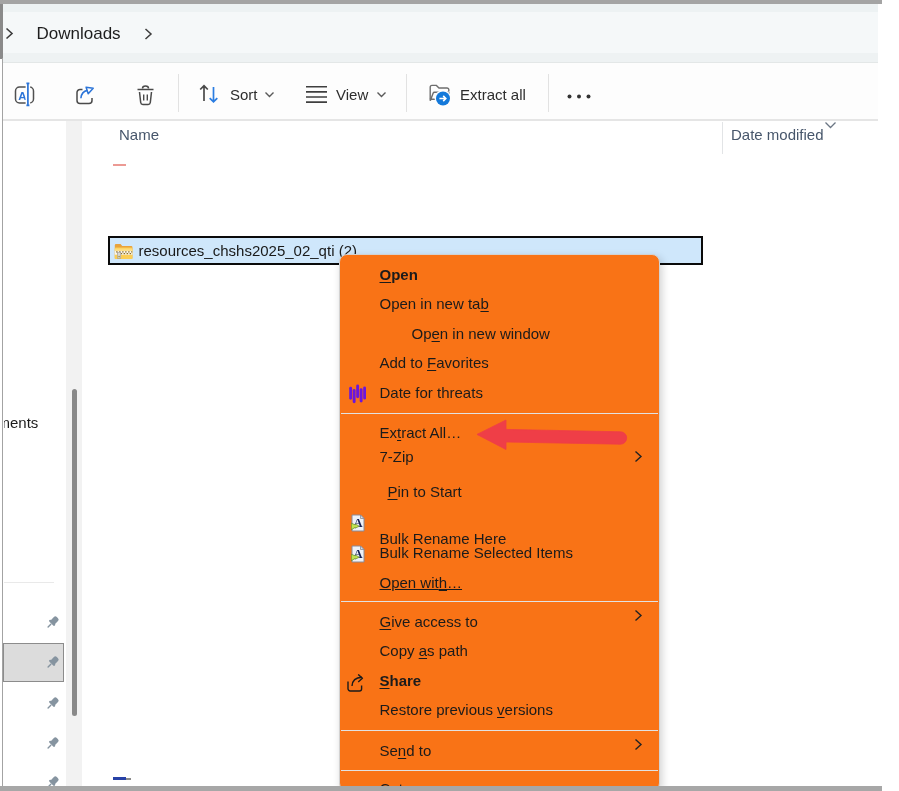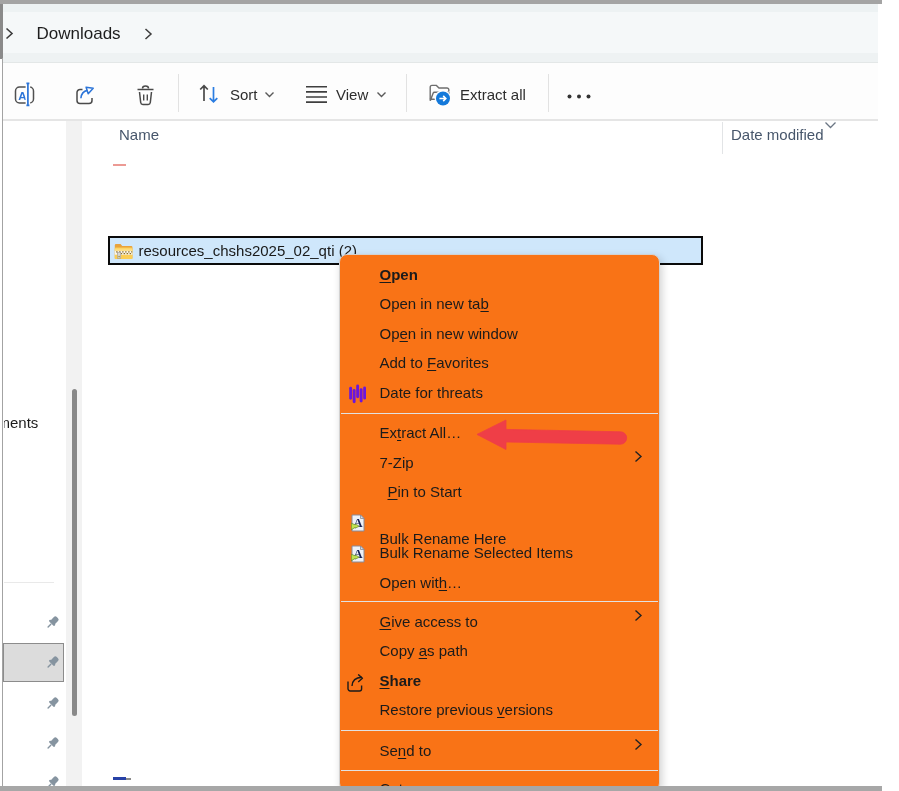--- a/index.html
+++ b/index.html
@@ -170,30 +170,30 @@
         <rect x="15.6" y="10" width="1.5" height="1.2"></rect>
 </g>
 <rect x="3.4" y="9.2" width="3.4" height="6" fill="#d6d6d6" stroke="#9a9186" stroke-width="0.5"></rect>
 <circle cx="5.1" cy="13.6" r="0.8" fill="#a8922e"></circle>
 </svg>
 <div class="abs" style="left:138.5px;top:240px;font-size:15px;color:#191919;height:21px;line-height:21px;">resources_chshs2025_02_qti (2)</div>
 
 <div id="menu" class="abs" style="left:338.5px;top:253.5px;width:321px;height:537px;background:#f97316;border:1px solid #d2d2d2;border-radius:8px;box-sizing:border-box;box-shadow:2px 3px 8px rgba(0,0,0,0.18);">
 <div class="mi" style="top:10.5px;font-weight:bold;"><span class="u">O</span>pen</div>
 <div class="mi" style="top:39.9px;">Open in new ta<span class="u">b</span></div>
-<div class="mi" style="top:69.3px;">Op<span class="u">e</span>n in new window</div>
+<div class="mi" style="top:69.3px;margin-left:32px;">Op<span class="u">e</span>n in new window</div>
 <div class="mi" style="top:98.7px;">Add to <span class="u">F</span>avorites</div>
 <div class="mi" style="top:128.1px;">Date for threats</div>
 <div class="msep" style="top:158.7px;"></div>
 <div class="mi" style="top:168.5px;">Ex<span class="u">t</span>ract All…</div>
-<div class="mi" style="top:198px;">7-Zip</div>
+<div class="mi" style="top:192px;">7-Zip</div>
 <div class="mi" style="top:227.5px;padding-left:8px;"><span class="u">P</span>in to Start</div>
 <div class="mi" style="top:274px;">Bulk Rename Here</div>
 <div class="mi" style="top:288.5px;">Bulk Rename Selected Items</div>
-<div class="mi" style="top:318.5px;">Open wit<span class="u">h</span>…</div>
+<div class="mi" style="top:318.5px;text-decoration:underline;">Open wit<span class="u">h</span>…</div>
 <div class="msep" style="top:346.1px;"></div>
 <div class="mi" style="top:357.3px;"><span class="u">G</span>ive access to</div>
 <div class="mi" style="top:386.7px;">Copy <span class="u">a</span>s path</div>
 <div class="mi" style="top:416.1px;font-weight:bold;"><span class="u">S</span>hare</div>
 <div class="mi" style="top:445.7px;">Restore previous <span class="u">v</span>ersions</div>
 <div class="msep" style="top:475px;"></div>
 <div class="mi" style="top:486px;">Se<span class="u">n</span>d to</div>
 <div class="msep" style="top:515px;"></div>
 <div class="mi" style="top:524.4px;">Cu<span class="u">t</span></div>
 

